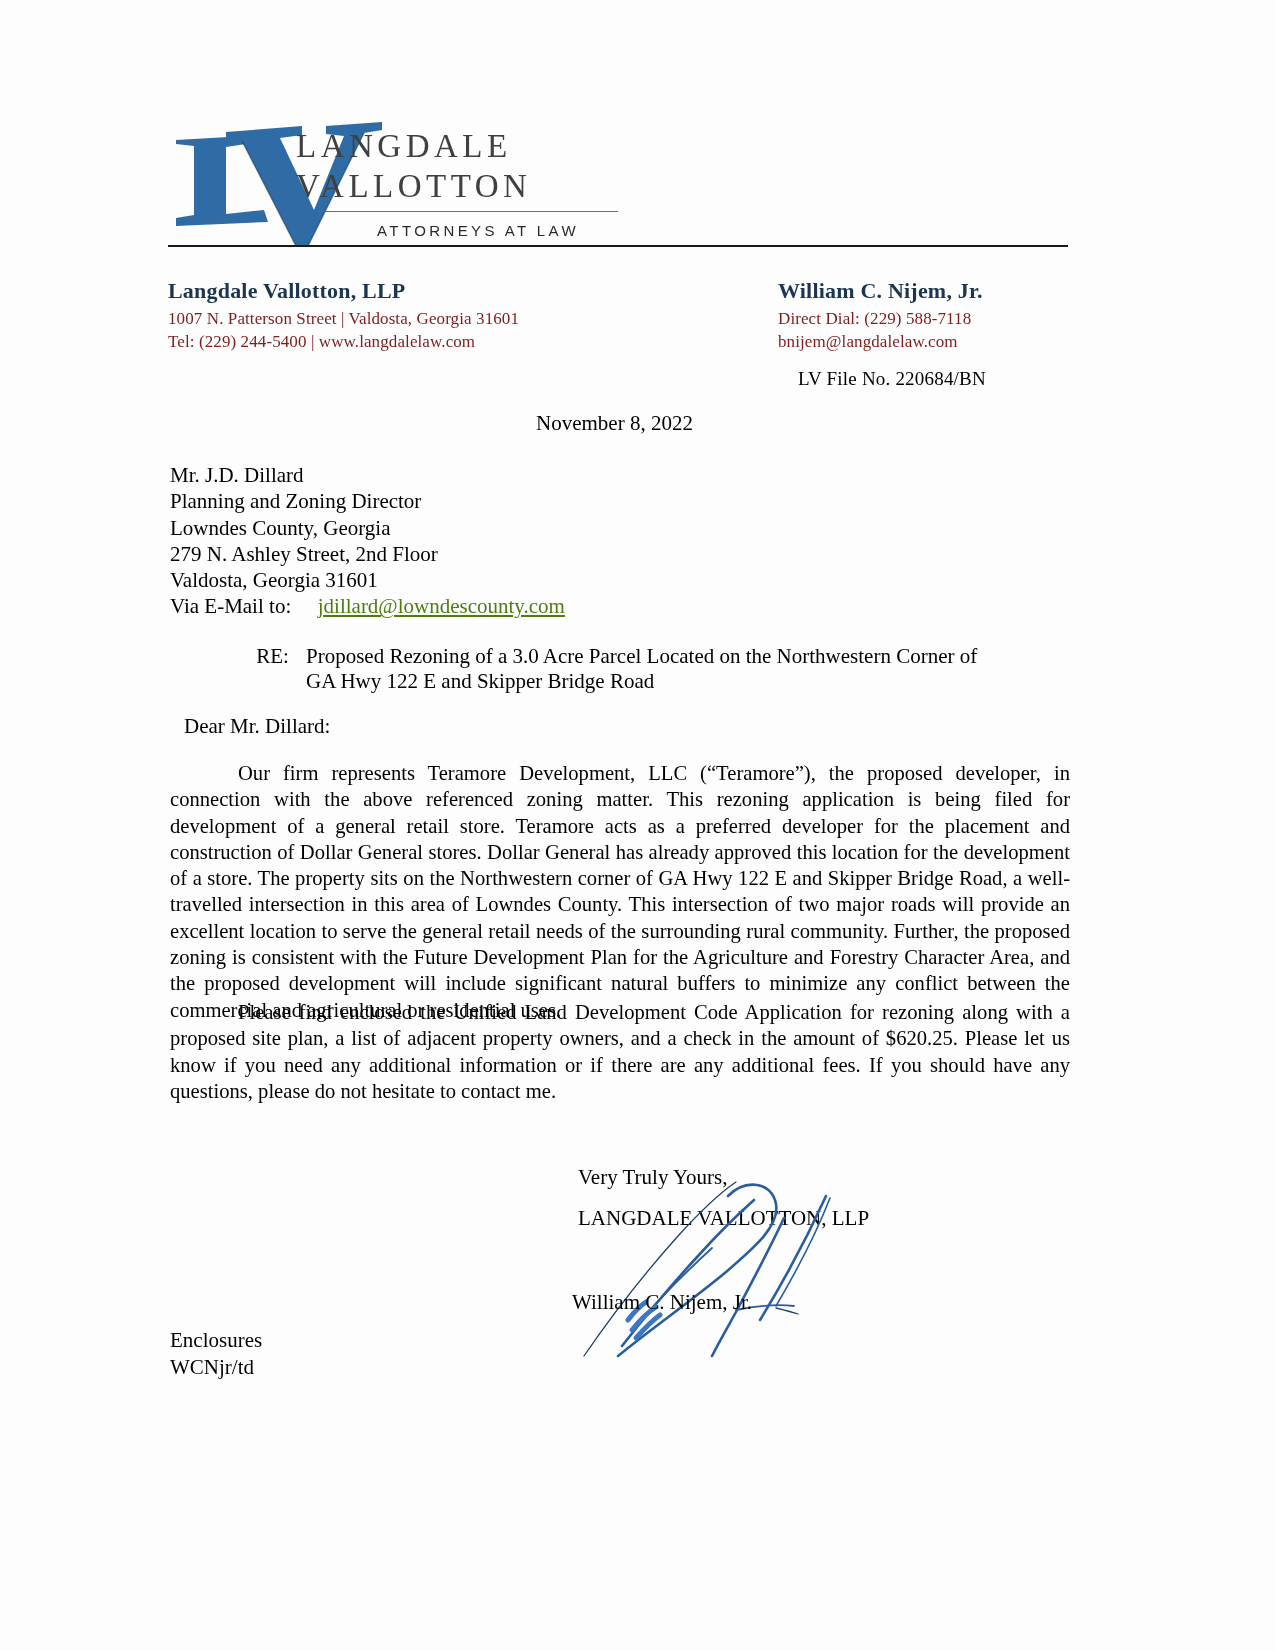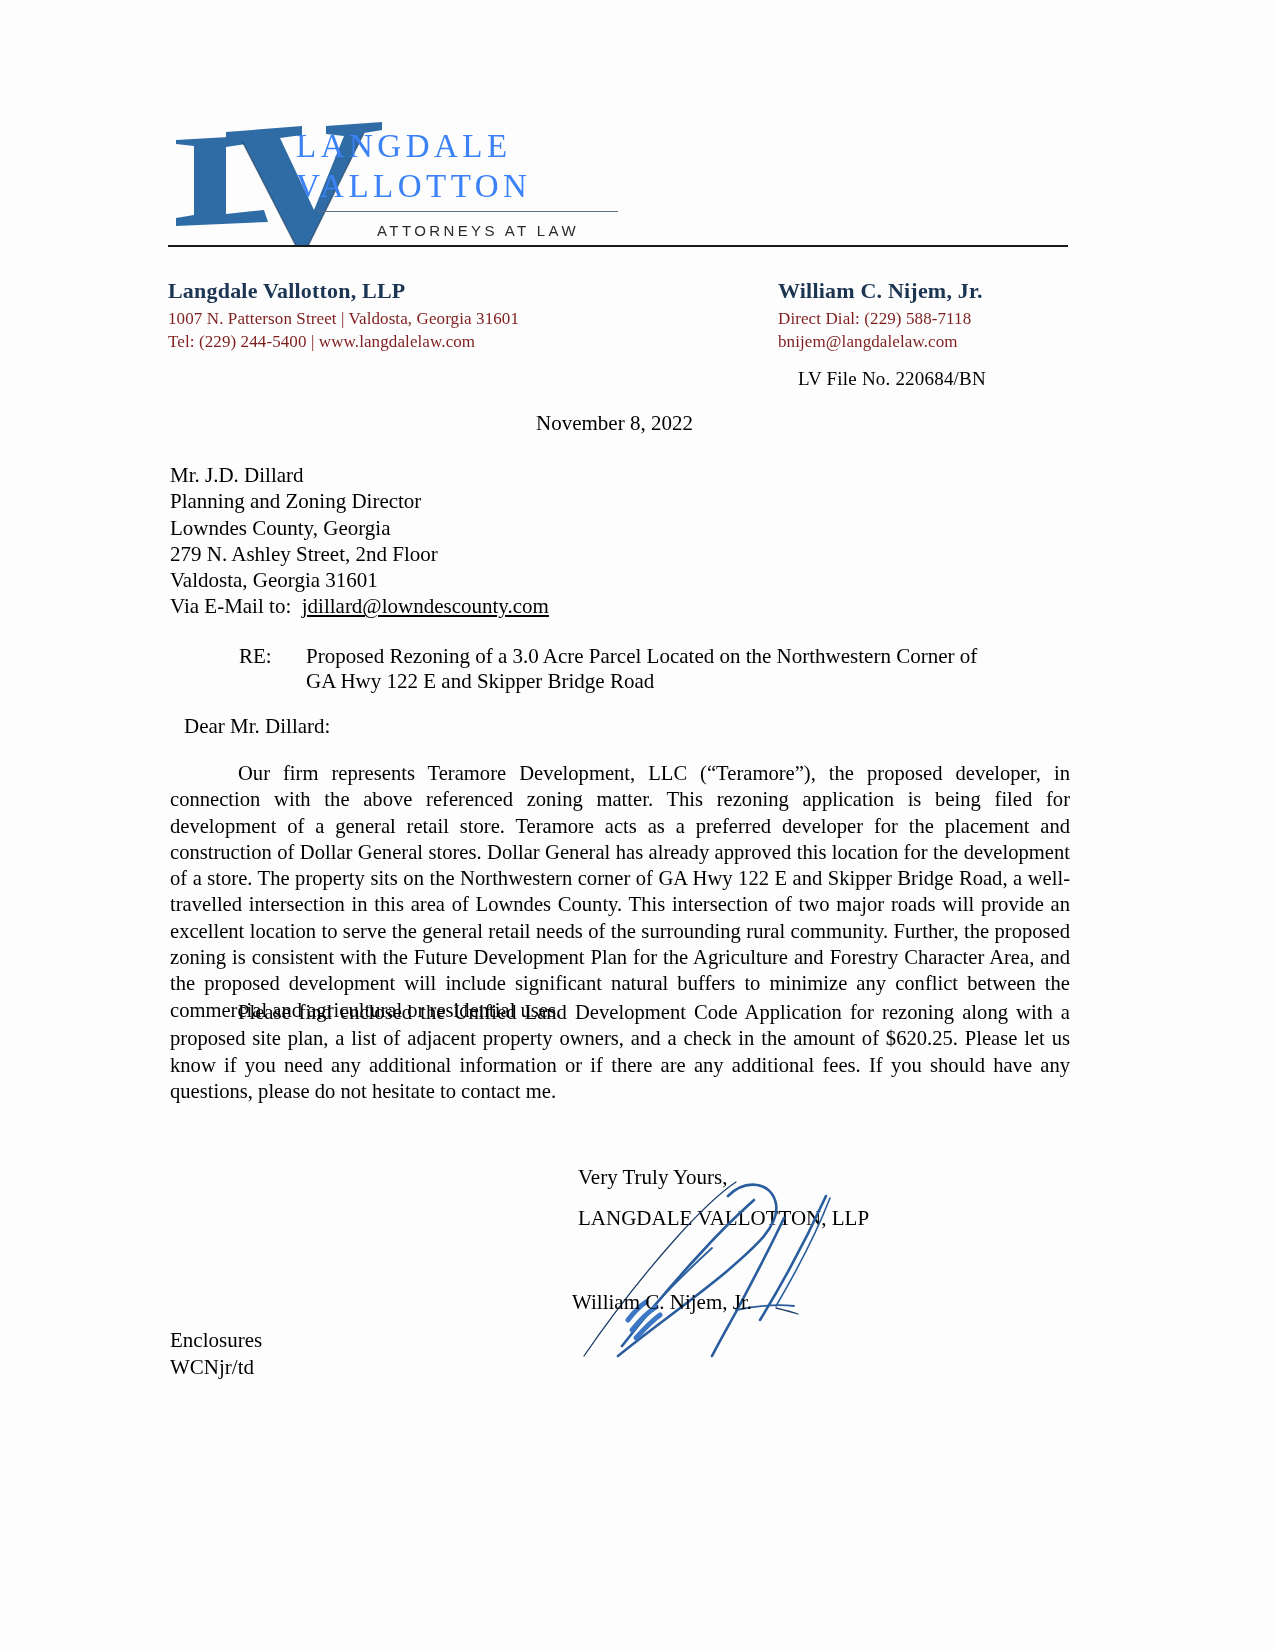--- a/index.html
+++ b/index.html
@@ -45,21 +45,21 @@
     left: 0; top: 0;
   }
   .firm-name {
     position: absolute;
     left: 128px;
     top: 8px;
     width: 420px;
   }
   .firm-line {
     font-family: "Liberation Serif", "DejaVu Serif", serif;
-    color: #3b82f6;
+    color: #404040;
     font-size: 33px;
     letter-spacing: 4.5px;
     line-height: 40px;
     font-weight: 400;
   }
   .firm-rule {
     position: absolute;
     left: 150px;
     top: 93px;
     width: 300px;
@@ -129,36 +129,38 @@
     font-size: 21px;
   }
   .addr {
     position: absolute;
     left: 170px;
     top: 462px;
     font-size: 21px;
     line-height: 26.3px;
   }
   .addr .mail-link {
-    color: #000000;
+    color: #4d7c0f;
+    margin-left: 16px;
   }
   .re-block {
     position: absolute;
     left: 239px;
     top: 644px;
     width: 830px;
     font-size: 21px;
     line-height: 25px;
   }
   .re-row {
     display: flex;
   }
   .re-label {
     width: 67px;
     flex: 0 0 67px;
+    text-align: center;
   }
   .re-text {
     flex: 1 1 auto;
   }
   .salutation {
     position: absolute;
     left: 184px;
     top: 714px;
     font-size: 21px;
   }

